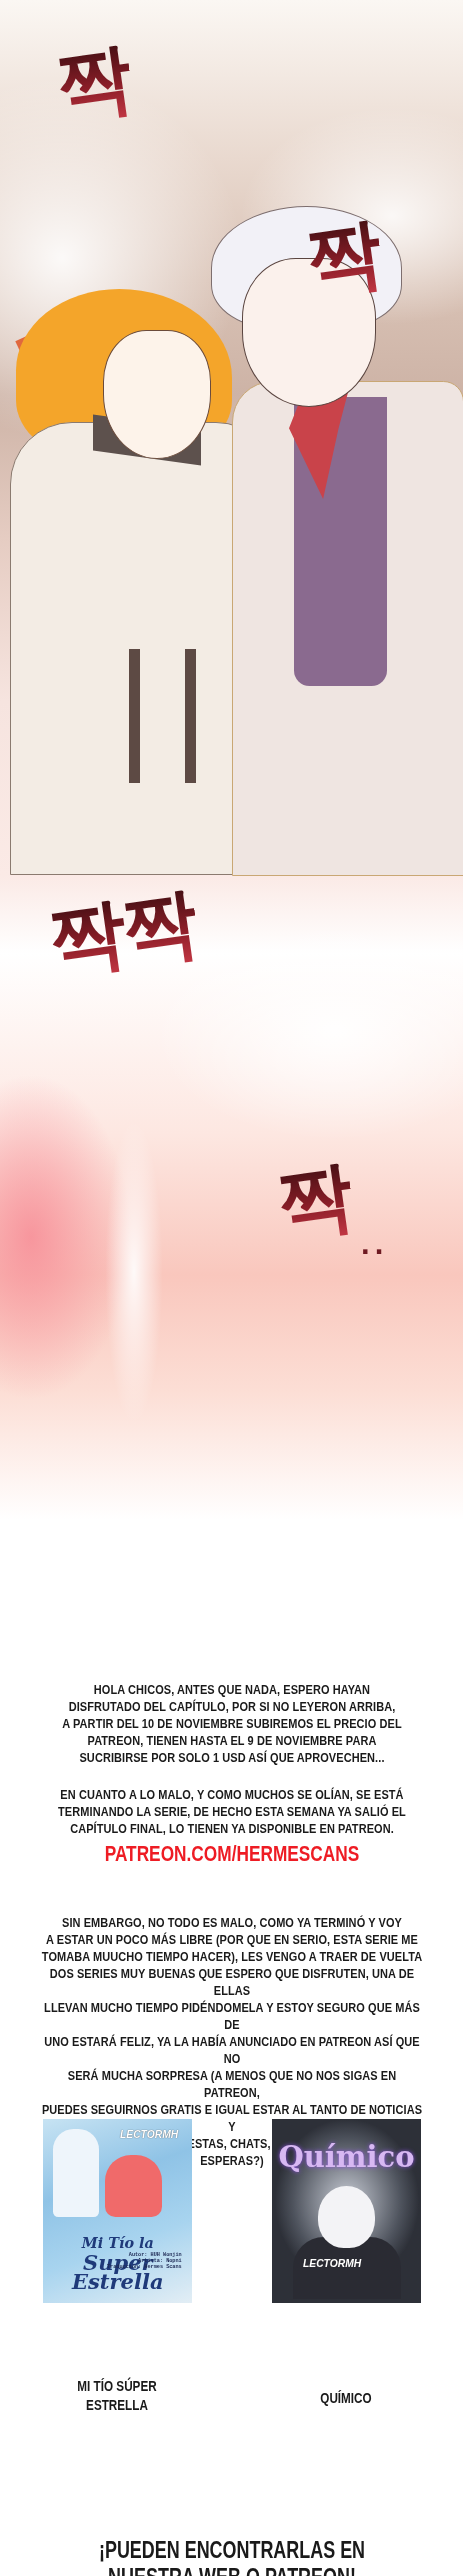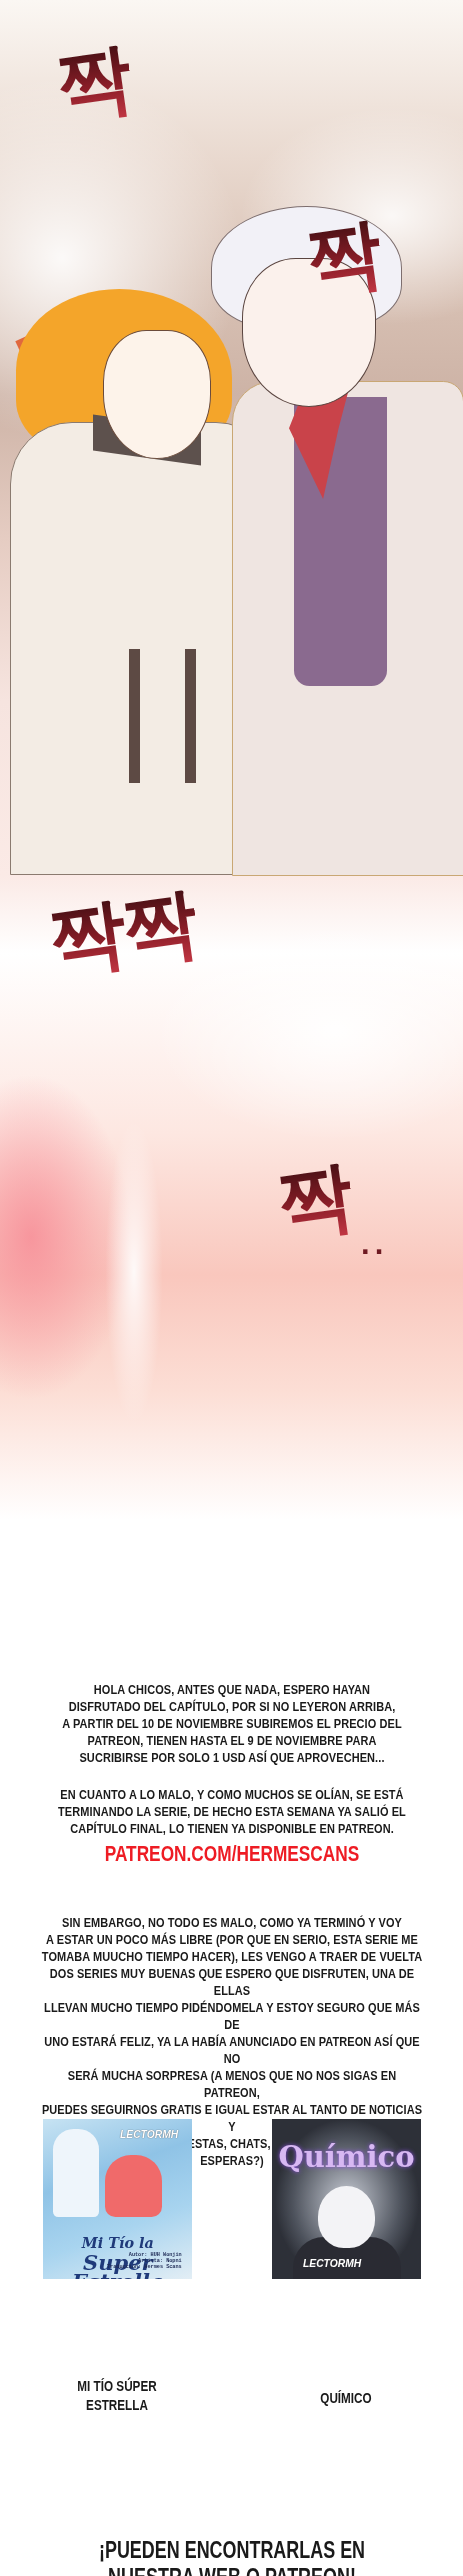--- a/index.html
+++ b/index.html
@@ -51,21 +51,21 @@
     transform:scaleX(.82);transform-origin:center top;}
   .notice p{font-size:13.4px;line-height:17px;letter-spacing:0.1px;}
   .notice-1{top:1681px;}
   .notice-2{top:1786px;}
   .notice-3{top:1914px;}
   .red-link{position:absolute;left:0;width:464px;text-align:center;color:#ee1c24;font-weight:bold;
     font-family:"Liberation Sans",sans-serif;transform:scaleX(.8);transform-origin:center top;text-decoration:none;}
   .red-link-1{top:1841px;font-size:21.6px;}
 
   
-  .cover{position:absolute;top:2119px;width:149px;height:160px;overflow:hidden;}
+  .cover{position:absolute;top:2119px;width:149px;height:184px;overflow:hidden;}
   .cover-1{left:43px;background:linear-gradient(160deg,#c7e3f3 0%,#8fc3e6 35%,#a8d4ef 65%,#e3eef5 100%);}
   .cover-2{left:272px;background:radial-gradient(ellipse 72px 82px at 75px 82px,#c9cdd6,#4e535d 75%,#2d3038 100%);}
   .cover-title-1{position:absolute;left:10.3px;top:82px;width:129px;text-align:center;color:#1f3a7a;font-family:"DejaVu Serif",serif;font-style:italic;font-weight:bold;line-height:19.6px;}
   .cover-title-1 .l1{font-size:14.4px;display:block;margin-top:32px;}
   .cover-title-1 .l2{font-size:21px;display:block;}
   .cover-credits{position:absolute;right:10.3px;top:133px;text-align:right;font-family:"Liberation Mono",monospace;font-size:5.2px;line-height:6.2px;color:#1e2a55;font-weight:bold;}
   .cover-credits span{display:block;}
   .cover-logo{position:absolute;font-family:"Liberation Sans",sans-serif;font-style:italic;font-weight:bold;color:#ffffff;font-size:10.3px;text-shadow:0 0 1px #333;}
   .cover-1 .cover-logo{left:77px;top:10.3px;}
   .cover-2 .cover-logo{left:31px;top:139px;}

